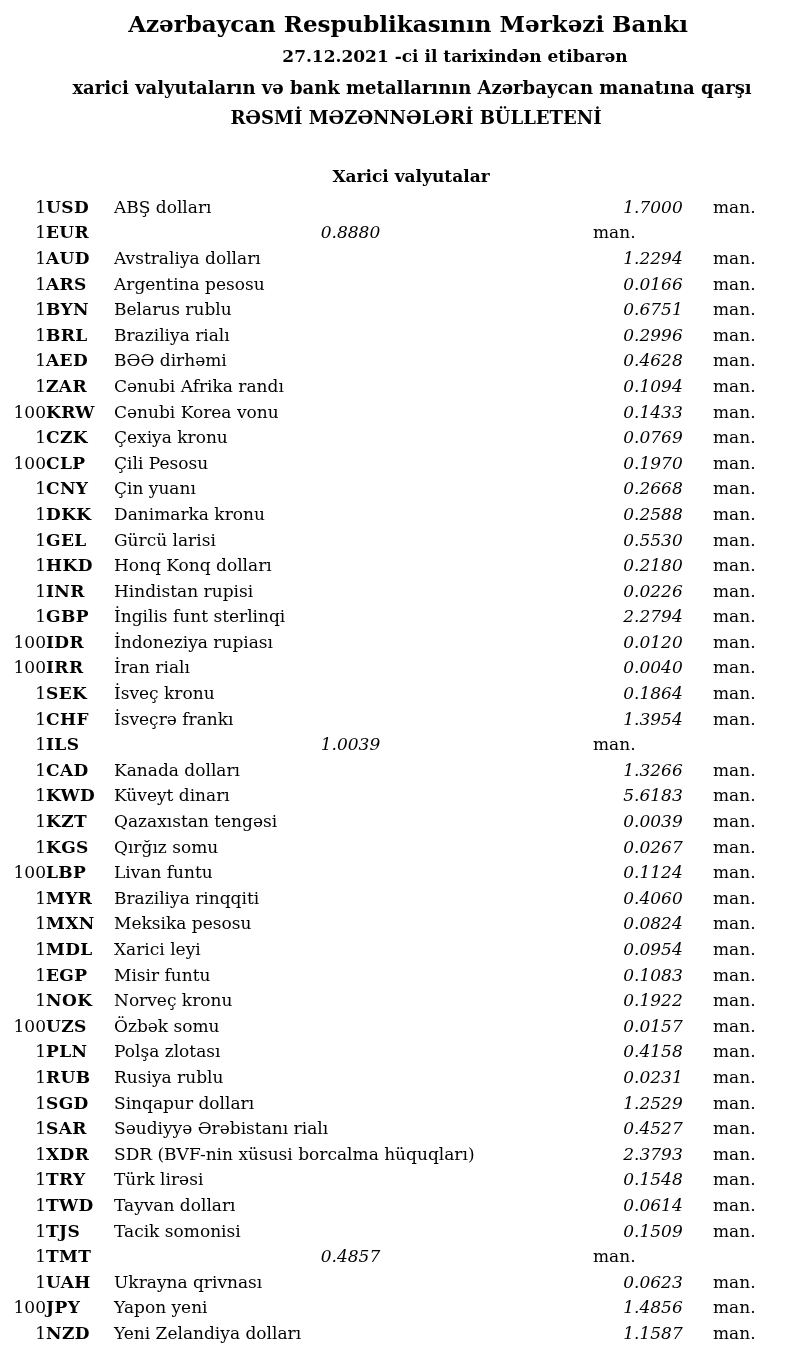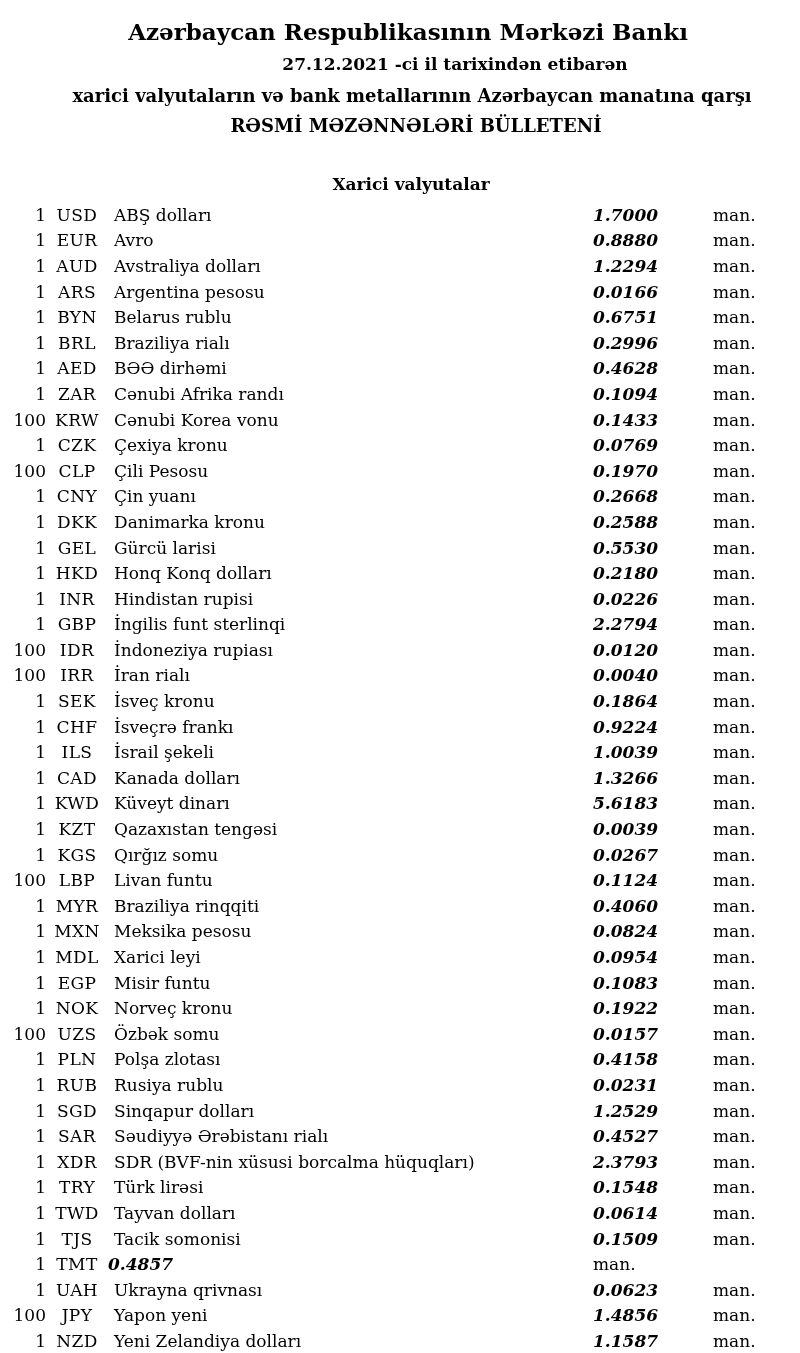--- a/index.html
+++ b/index.html
@@ -9,21 +9,21 @@
     color: #000000;
     font-family: "DejaVu Serif", "Liberation Serif", serif;
   }
   .page {
     position: relative;
     width: 800px;
     height: 1353px;
     overflow: hidden;
     background: #ffffff;
   }
-  .hdr { padding-top: 17px; }
+  .hdr { padding-top: 9px; }
   .title {
     text-align: center;
     font-weight: bold;
     font-size: 23px;
     line-height: 30px;
     position: relative;
     left: 8px;
   }
   .date-line {
     text-align: center;
@@ -64,23 +64,23 @@
   .rates-table { margin-top: 7px; }
   .row {
     display: grid;
     grid-template-columns: 46px 62px 1fr 120px 87px;
     height: 25.6px;
     align-items: center;
     font-size: 17px;
     white-space: nowrap;
   }
   .qty  { text-align: right; }
-  .code { text-align: center; letter-spacing: 0.4px; }
+  .code { text-align: left; letter-spacing: 0.4px; font-weight: bold; }
   .name { padding-left: 6px; }
-  .rate { text-align: left; font-weight: bold; font-style: italic; }
+  .rate { text-align: center; font-weight: normal; font-style: italic; }
   .unit { }
 </style>
 </head>
 <body>
 
 <div class="page">
   <div class="hdr">
     <div class="title">Azərbaycan Respublikasının Mərkəzi Bankı</div>
     <div class="date-line">27.12.2021 -ci il tarixindən etibarən</div>
     <div class="sub-line">xarici valyutaların və bank metallarının Azərbaycan manatına qarşı</div>
@@ -94,21 +94,20 @@
     <span class="qty">1</span>
     <span class="code">USD</span>
     <span class="name">ABŞ dolları</span>
     <span class="rate">1.7000</span>
     <span class="unit">man.</span>
   </div>
 
   <div class="row">
     <span class="qty">1</span>
     <span class="code">EUR</span>
-    <span class="name">Avro</span>
     <span class="rate">0.8880</span>
     <span class="unit">man.</span>
   </div>
 
   <div class="row">
     <span class="qty">1</span>
     <span class="code">AUD</span>
     <span class="name">Avstraliya dolları</span>
     <span class="rate">1.2294</span>
     <span class="unit">man.</span>
@@ -247,28 +246,27 @@
     <span class="code">SEK</span>
     <span class="name">İsveç kronu</span>
     <span class="rate">0.1864</span>
     <span class="unit">man.</span>
   </div>
 
   <div class="row">
     <span class="qty">1</span>
     <span class="code">CHF</span>
     <span class="name">İsveçrə frankı</span>
-    <span class="rate">0.9224</span>
+    <span class="rate">1.3954</span>
     <span class="unit">man.</span>
   </div>
 
   <div class="row">
     <span class="qty">1</span>
     <span class="code">ILS</span>
-    <span class="name">İsrail şekeli</span>
     <span class="rate">1.0039</span>
     <span class="unit">man.</span>
   </div>
 
   <div class="row">
     <span class="qty">1</span>
     <span class="code">CAD</span>
     <span class="name">Kanada dolları</span>
     <span class="rate">1.3266</span>
     <span class="unit">man.</span>

